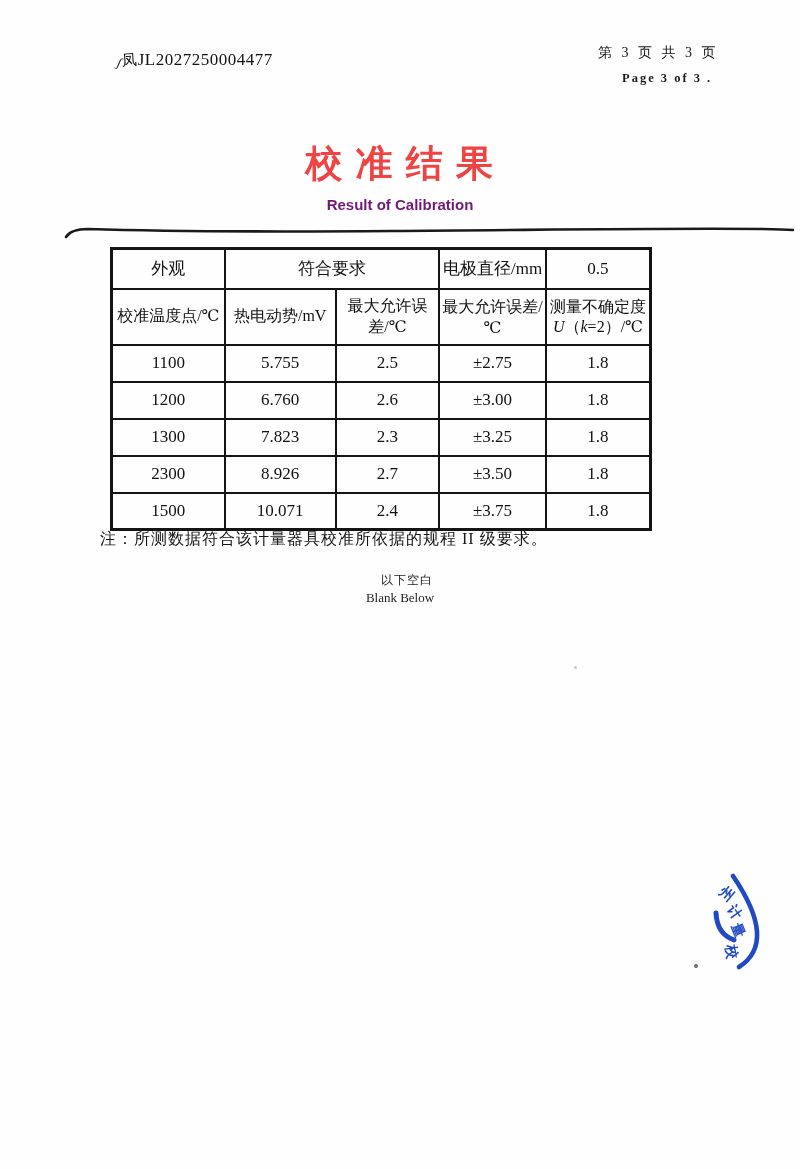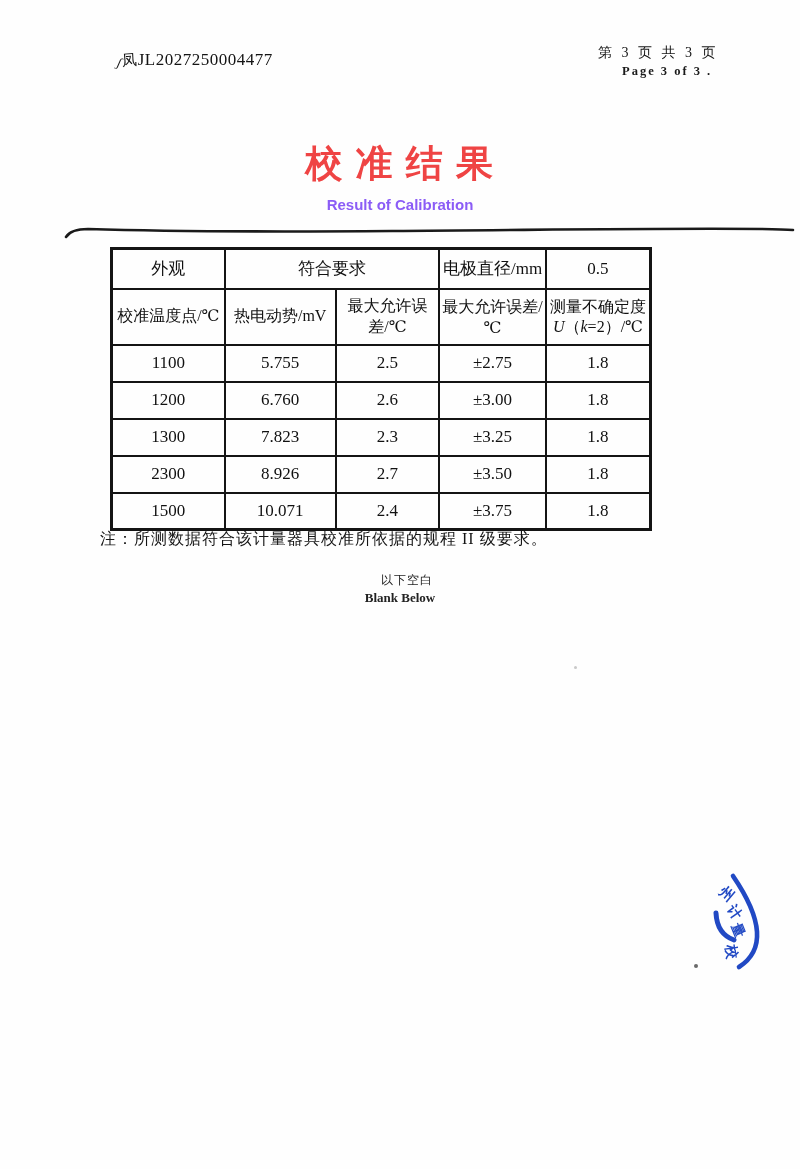--- a/index.html
+++ b/index.html
@@ -24,32 +24,32 @@
     font-size: 13px; font-style: italic;
   }
   .cert-no .prefix {
     display: inline-block; transform: rotate(-4deg);
     font-size: 15px;
   }
 
   
   .page-info { position: absolute; left: 598px; top: 44px; width: 170px; }
   .page-info .cn { font-size: 14px; letter-spacing: 3px; color: #141414; white-space: nowrap; }
-  .page-info .en { font-size: 12.5px; font-weight: bold; margin-top: 2px; margin-left: 24px; letter-spacing: 2px; white-space: nowrap; }
+  .page-info .en { font-size: 12.5px; font-weight: bold; margin-top: 9px; margin-left: 24px; letter-spacing: 2px; white-space: nowrap; }
 
   
   .title-cn {
     position: absolute; top: 139px; left: 0; width: 100%;
     text-align: center; font-size: 37px; font-weight: bold;
     letter-spacing: 2px; color: #ef4444; white-space: pre;
   }
   .title-en {
     position: absolute; top: 196px; left: 0; width: 100%;
     text-align: center; font-size: 15px; font-weight: bold;
-    font-family: "Liberation Sans", sans-serif; color: #8b5cf6;
+    font-family: "Liberation Sans", sans-serif; color: #701a75;
   }
 
   .rule-svg { position: absolute; left: 62px; top: 220px; }
 
   
   .cal-table {
     position: absolute; left: 110px; top: 247px; width: 542px;
     border-collapse: collapse; table-layout: fixed;
     border: 3px solid #141414;
     font-size: 17px; color: #111; text-align: center;
@@ -67,21 +67,21 @@
     font-size: 16px; letter-spacing: 1px; color: #141414; white-space: nowrap;
   }
 
   
   .blank-cn {
     position: absolute; top: 572px; left: 7px; width: 100%;
     text-align: center; font-size: 12px; letter-spacing: 1px; color: #222;
   }
   .blank-en {
     position: absolute; top: 590px; left: 0; width: 100%;
-    text-align: center; font-size: 13px; font-weight: bold; color: #222;
+    text-align: center; font-size: 13px; font-weight: normal; color: #222;
   }
 
   
   .stamp-svg { position: absolute; left: 685px; top: 850px; }
   .stamp-char { font-size: 14px; font-weight: bold; font-family: "Liberation Serif", serif; }
 
   .speck { position: absolute; border-radius: 50%; }
   .speck.s1 { left: 574px; top: 666px; width: 3px; height: 3px; background: #c9c9c9; }
   .speck.s2 { left: 694px; top: 964px; width: 4px; height: 4px; background: #6a6a6a; }
 </style>

